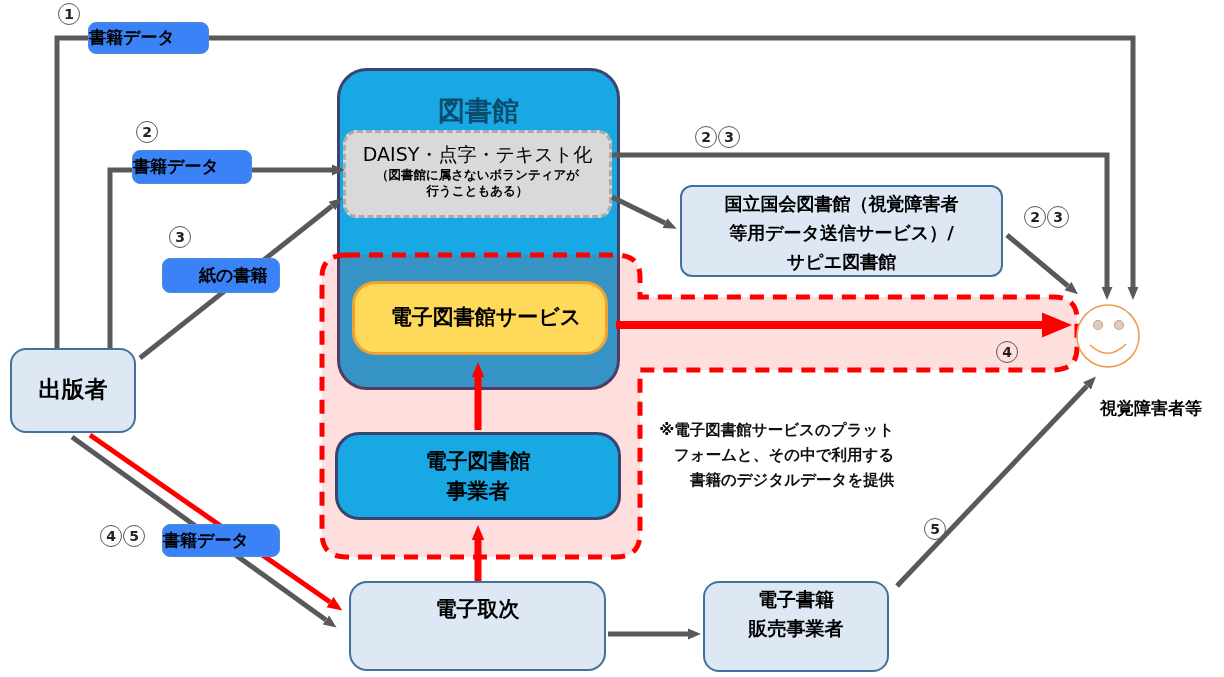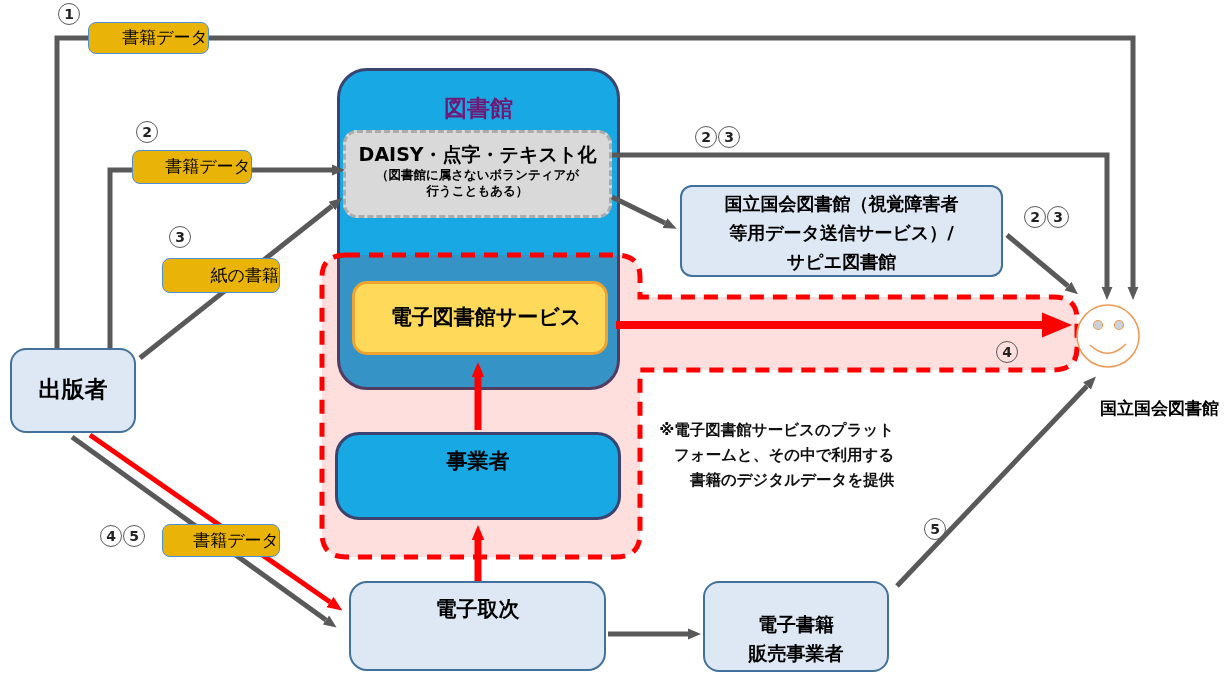--- a/index.html
+++ b/index.html
@@ -8,47 +8,47 @@
     font-family:"DejaVu Sans","Liberation Sans",sans-serif;
     overflow:hidden;color:#000;
   }
   .stage *{box-sizing:border-box;}
   svg.layer{position:absolute;left:0;top:0;z-index:2;}
   
   .library{
     position:absolute;left:337px;top:68px;width:283px;height:322px;
     background:#18A9E4;border:3.5px solid #3A4470;border-radius:30px;z-index:1;
   }
-  .library-title{margin-top:22px;text-align:center;font-size:23px;font-weight:bold;color:#701a75;}
+  .library-title{margin-top:22px;text-align:center;font-size:27px;font-weight:bold;color:#0c4a6e;}
   .daisy{
     position:absolute;left:343px;top:130px;width:269px;height:88px;
     background:#D9D9D9;border:3px dashed #ABABAB;border-radius:14px;z-index:1;
     text-align:center;padding-top:8px;
   }
-  .daisy-main{font-size:19px;font-weight:bold;line-height:26px;}
+  .daisy-main{font-size:19px;font-weight:normal;line-height:26px;}
   .daisy-sub{font-size:12.5px;font-weight:bold;line-height:16px;}
   
   .box{position:absolute;z-index:3;text-align:center;font-weight:bold;}
   .elib-service{
     left:352px;top:281px;width:256px;height:74px;background:#FFD95A;
-    border:3.5px solid #EFA32F;border-radius:15px;font-size:21px;line-height:66px;padding-left:12px;
+    border:3.5px solid #EFA32F;border-radius:23px;font-size:21px;line-height:66px;padding-left:12px;
   }
   .elib-operator{
     left:335px;top:432px;width:286px;height:88px;background:#18A9E4;
     border:3.5px solid #3A4470;border-radius:24px;font-size:21px;line-height:30px;padding-top:11px;
   }
   .lightbox{background:#DEE8F5;border:2px solid #41719C;}
   .ndl{left:680px;top:185px;width:323px;height:92px;border-radius:12px;font-size:18px;line-height:29px;padding-top:2px;}
   .publisher{left:10px;top:348px;width:126px;height:85px;border-radius:16px;font-size:23px;line-height:79px;}
   .producer{left:349px;top:581px;width:257px;height:90px;border-radius:18px;font-size:21px;line-height:31px;padding-top:11px;}
-  .seller{left:703px;top:581px;width:186px;height:91px;border-radius:16px;font-size:19px;line-height:29px;padding-top:27px;}
+  .seller{left:703px;top:581px;width:186px;height:91px;border-radius:16px;font-size:19px;line-height:29px;padding-top:2px;}
   
   .taglabel{
-    position:absolute;z-index:4;background:#eab308;border:1.5px solid #4A90D9;
-    border-radius:8px;text-align:right;font-weight:normal;font-size:17px;
+    position:absolute;z-index:4;background:#3b82f6;border:1.5px solid #4A90D9;
+    border-radius:8px;text-align:left;font-weight:bold;font-size:17px;
   }
   .l1{left:88px;top:22px;width:121px;height:32px;line-height:29px;}
   .l2{left:132px;top:150px;width:120px;height:34px;line-height:31px;}
   .l3{left:162px;top:258px;width:118px;height:35px;line-height:32px;padding-left:36px;}
   .l4{left:162px;top:524px;width:118px;height:33px;line-height:30px;}
   
   .numgrp{position:absolute;z-index:4;display:flex;gap:1px;}
   .num{
     width:22px;height:22px;border:1.5px solid #5A5A5A;border-radius:50%;
     display:flex;align-items:center;justify-content:center;
@@ -112,20 +112,21 @@
       <circle cx="1119" cy="325" r="4.5" fill="#CBD2DB" stroke="#ED9C55" stroke-width="1.2"></circle>
       <path d="M1090 345 Q1108 362 1126 344" fill="none" stroke="#ED9C55" stroke-width="1.6"></path>
     </g>
   </svg>
 
   <div class="box elib-service">
     <span>電子図書館サービス</span>
   </div>
 
   <div class="box elib-operator">
+    <div>電子図書館</div>
     <div>事業者</div>
   </div>
 
   <div class="box lightbox ndl">
     <div>国立国会図書館（視覚障害者</div>
     <div>等用データ送信サービス）/</div>
     <div>サピエ図書館</div>
   </div>
 
   <div class="box lightbox publisher">
@@ -173,15 +174,15 @@
     <span class="num">4</span>
     <span class="num">5</span>
   </div>
 
   <div class="note">
     <div>※電子図書館サービスのプラット</div>
     <div class="ind">フォームと、その中で利用する</div>
     <div class="ind">書籍のデジタルデータを提供</div>
   </div>
 
-  <div class="user-label">国立国会図書館</div>
+  <div class="user-label">視覚障害者等</div>
 
 </div>
 
 </body></html>

